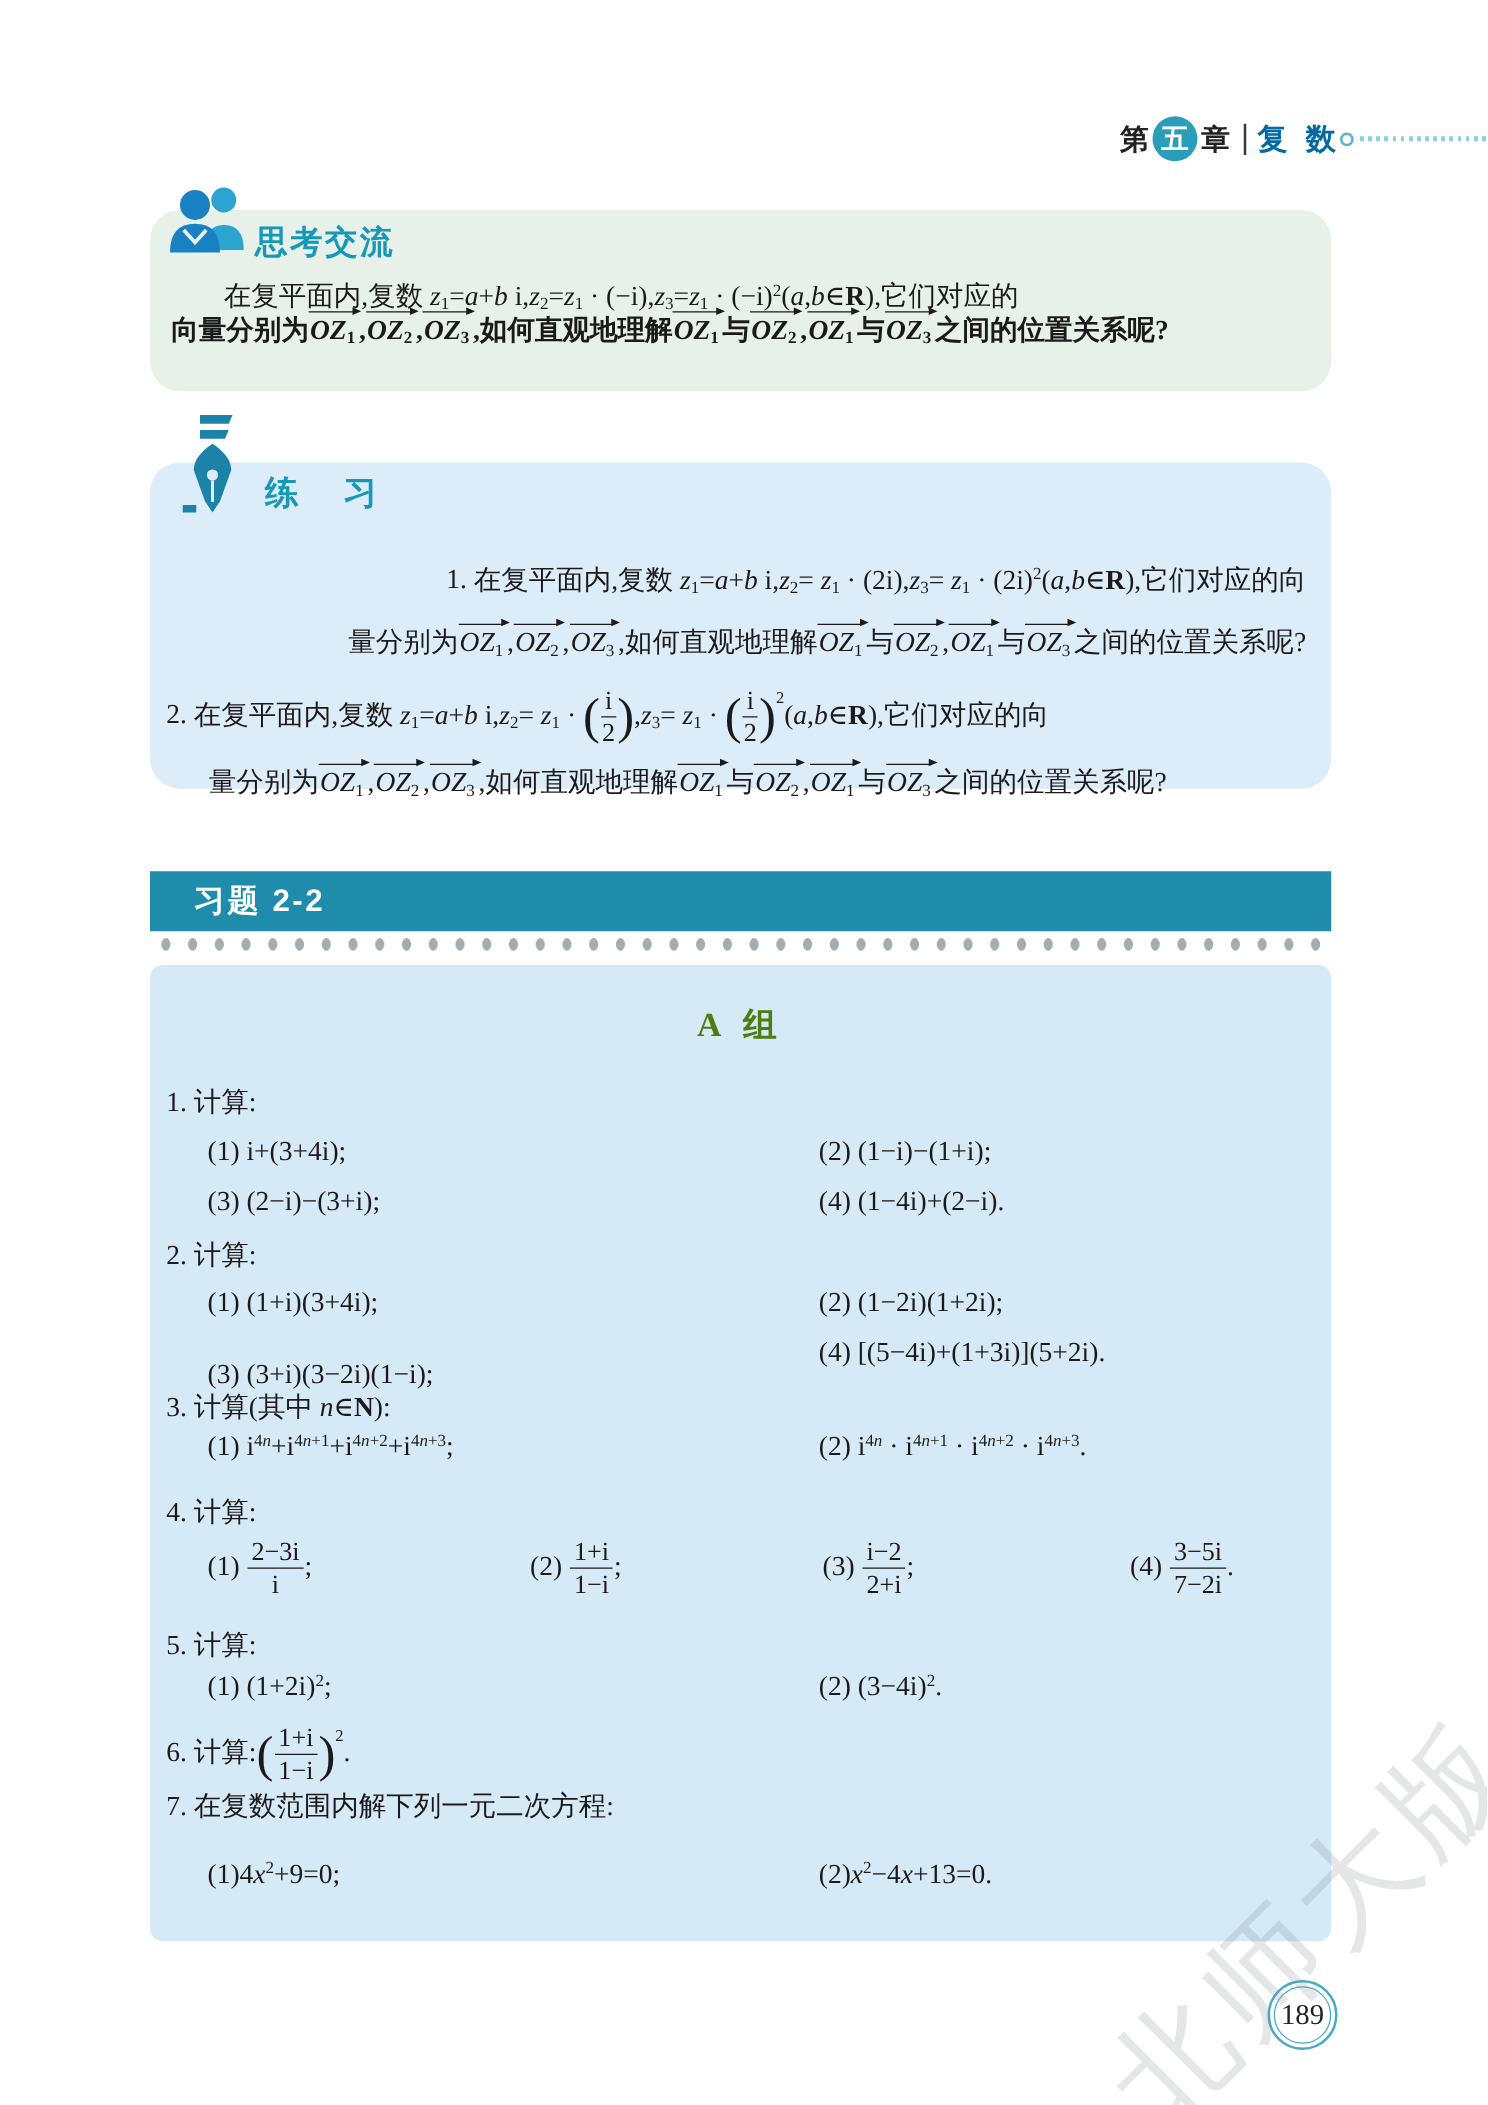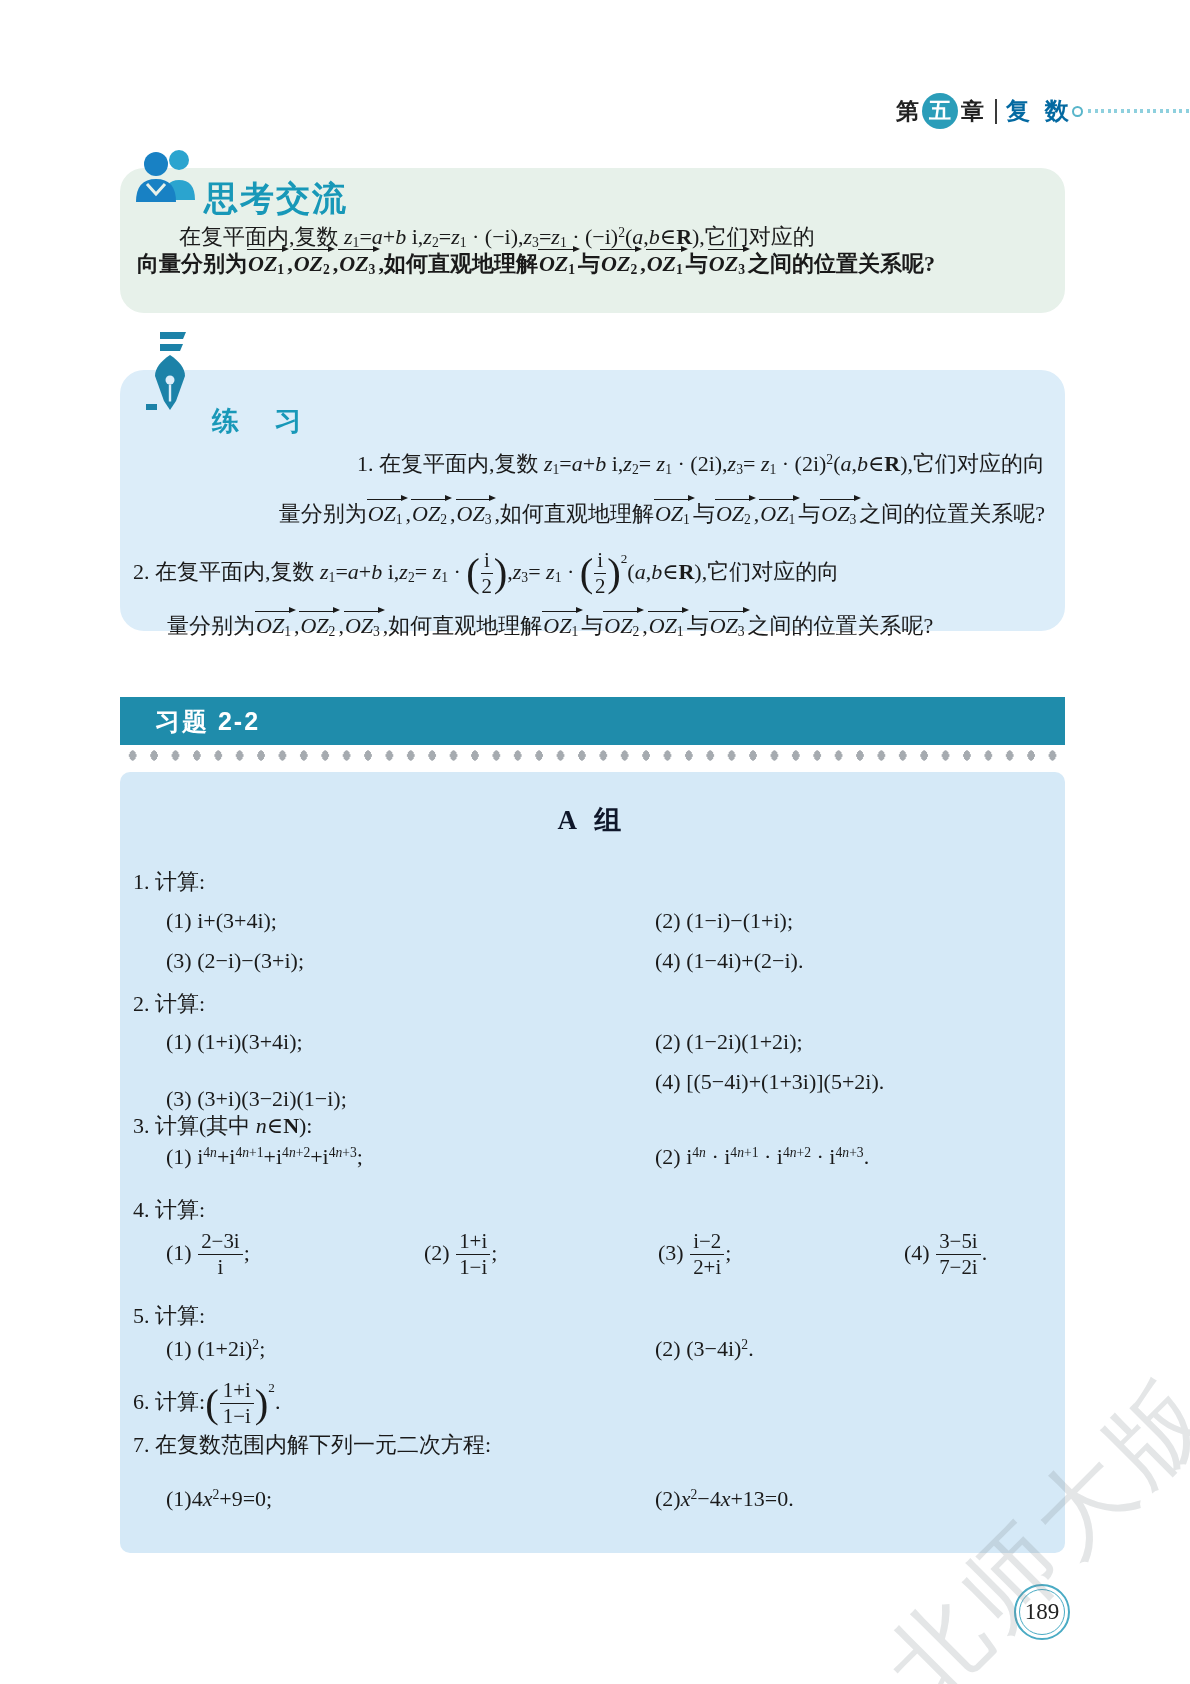--- a/index.html
+++ b/index.html
@@ -19,30 +19,30 @@
   .hdr-ring { position:absolute; top:106px; left:1072px; width:7px; height:7px;
               border:2px solid #58b5ca; border-radius:50%; background:#fff; }
   .hdr-dots { position:absolute; top:109px; left:1088px; width:102px; height:4px;
               background:repeating-linear-gradient(90deg,#8ed0de 0 3px,transparent 3px 6.5px); }
 
   
   .think-box { position:absolute; left:120px; top:168px; width:945px; height:145px;
                background:#e7f1ea; border-radius:24px; }
   .think-icon { position:absolute; left:134px; top:147px; }
   .think-title { position:absolute; left:204px; top:176px; font-family:Liberation Mono, monospace;
-                 font-weight:bold; font-size:34px; color:#1898b8; letter-spacing:2px; }
+                 font-weight:bold; font-size:26px; color:#1898b8; letter-spacing:2px; }
   .think-line { position:absolute; font-size:22px; white-space:nowrap; }
   .think-l1 { left:137px; top:222px; padding-left:42px; }
   .think-l2 { left:137px; top:248px;font-weight:bold; }
 
   
   .prac-box { position:absolute; left:120px; top:370px; width:945px; height:261px;
               background:#dcedf9; border-radius:24px; }
   .pen-icon { position:absolute; left:146px; top:332px; }
-  .prac-title { position:absolute; left:212px; top:403px; font-family:"Liberation Sans","DejaVu Sans",sans-serif;
+  .prac-title { position:absolute; left:212px; top:376px; font-family:"Liberation Sans","DejaVu Sans",sans-serif;
                 font-weight:bold; font-size:27px; color:#1898b8; letter-spacing:14px; }
   .pitem { position:absolute; left:133px; width:912px; font-size:22px; }
   .pitem1 { top:437px;text-align:right; }
   .pitem2 { top:532px; }
   .pline { white-space:nowrap; line-height:44px; }
   .pline-tall { line-height:52px; }
   .pcont { padding-left:34px; }
 
   
   .hw-banner { position:absolute; left:120px; top:697px; width:945px; height:48px; background:#1f8cab; }
@@ -50,21 +50,21 @@
                     font-family:"Liberation Sans","DejaVu Sans",sans-serif; font-weight:bold;
                     font-size:25px; letter-spacing:2px; }
   .dots { position:absolute; left:122px; top:749px; width:942px; height:13px;
           background-image:radial-gradient(ellipse 3.6px 5.2px at 50% 50%, #a6abb0 96%, transparent 100%);
           background-size:21.4px 13px; background-repeat:repeat-x; }
 
   
   .a-box { position:absolute; left:120px; top:772px; width:945px; height:781px;
            background:#d5e9f7; border-radius:10px; }
   .group-label { position:absolute; top:30px; left:0; width:100%; text-align:center;
-                 font-weight:bold; font-size:27px; letter-spacing:6px; color:#0f172a; }
+                 font-weight:bold; font-size:27px; letter-spacing:6px; color:#4d7c0f; }
   .plabel, .qitem { position:absolute; font-size:22px; white-space:nowrap; }
 
   
   sub { font-size:0.62em; vertical-align:-0.25em; }
   sup { font-size:0.62em; vertical-align:0.55em; }
   .frac { display:inline-block; vertical-align:middle; text-align:center;
           font-size:0.95em; line-height:1.12; margin:0 1px; }
   .frac .t { display:block; border-bottom:1.5px solid #1a1a1a; padding:0 3px 1px; }
   .frac .b { display:block; padding-top:1px; }
   .bp { display:inline-block; font-size:1.85em; line-height:0; vertical-align:middle; font-weight:400; }

